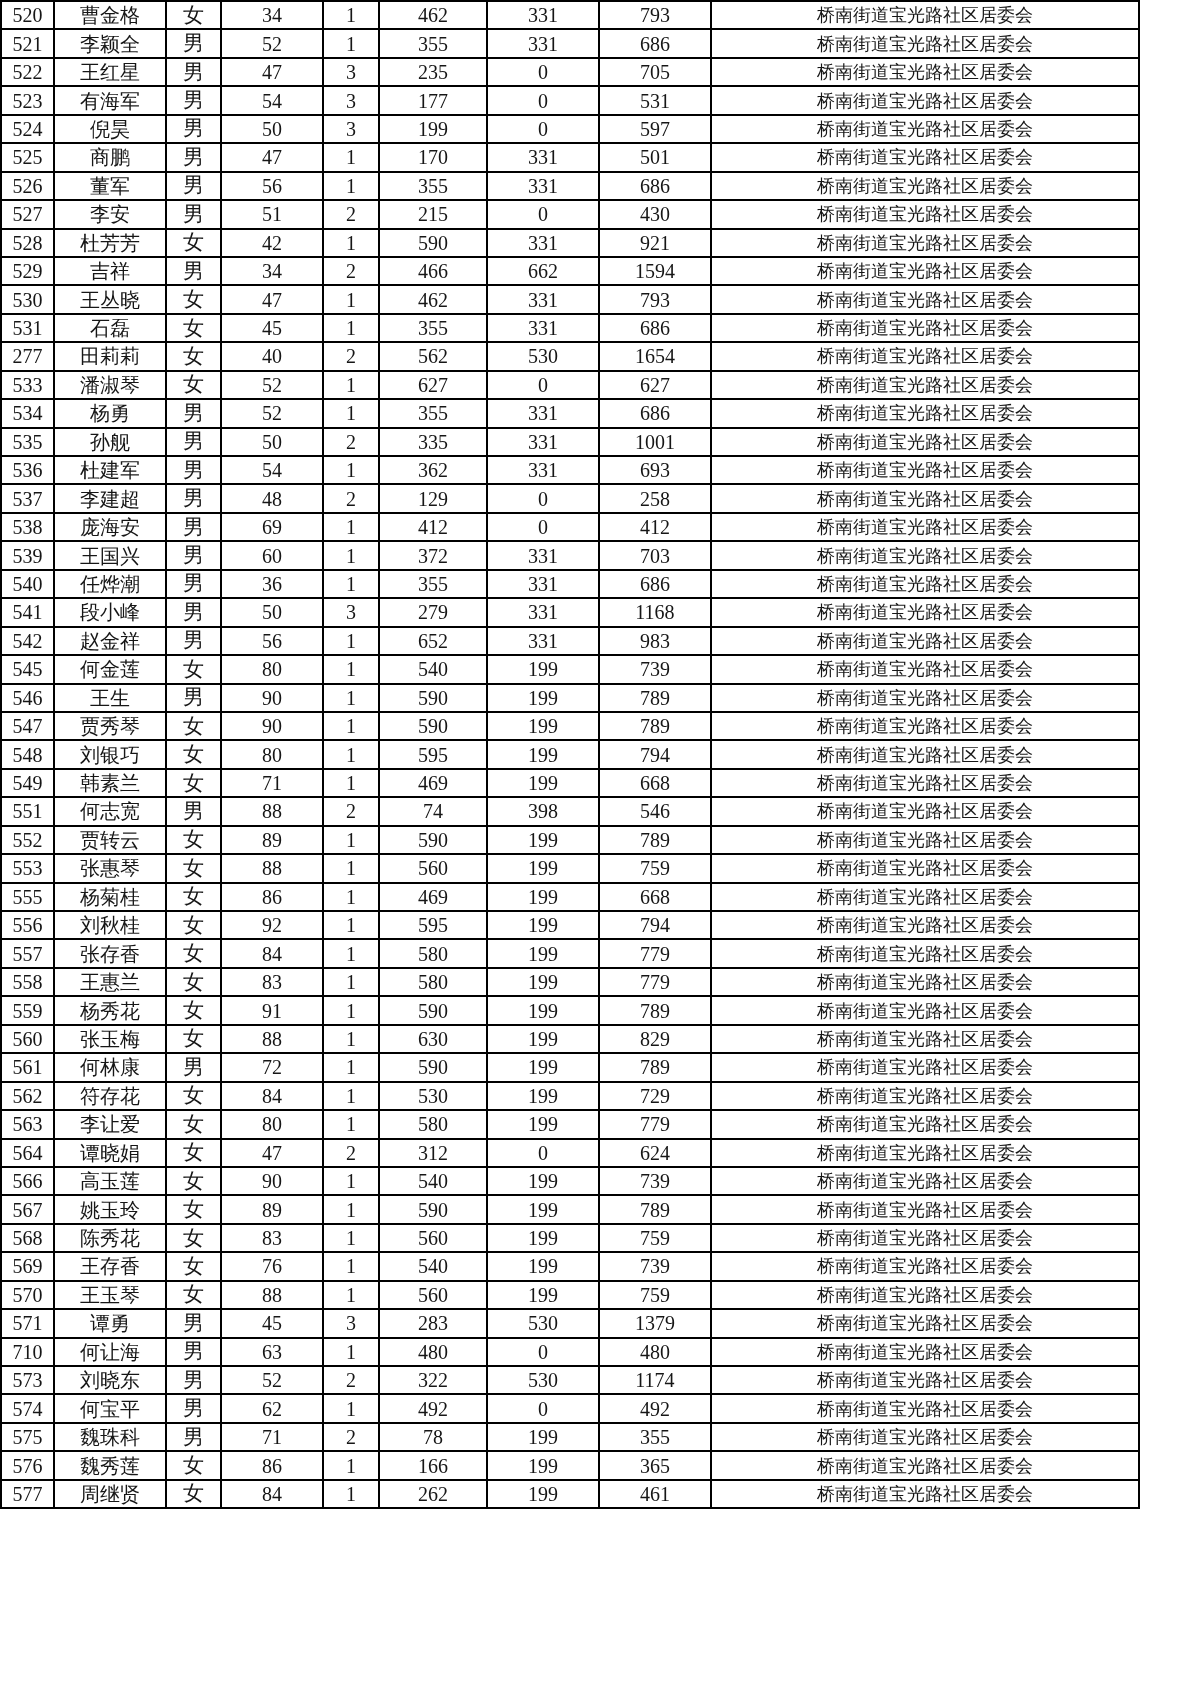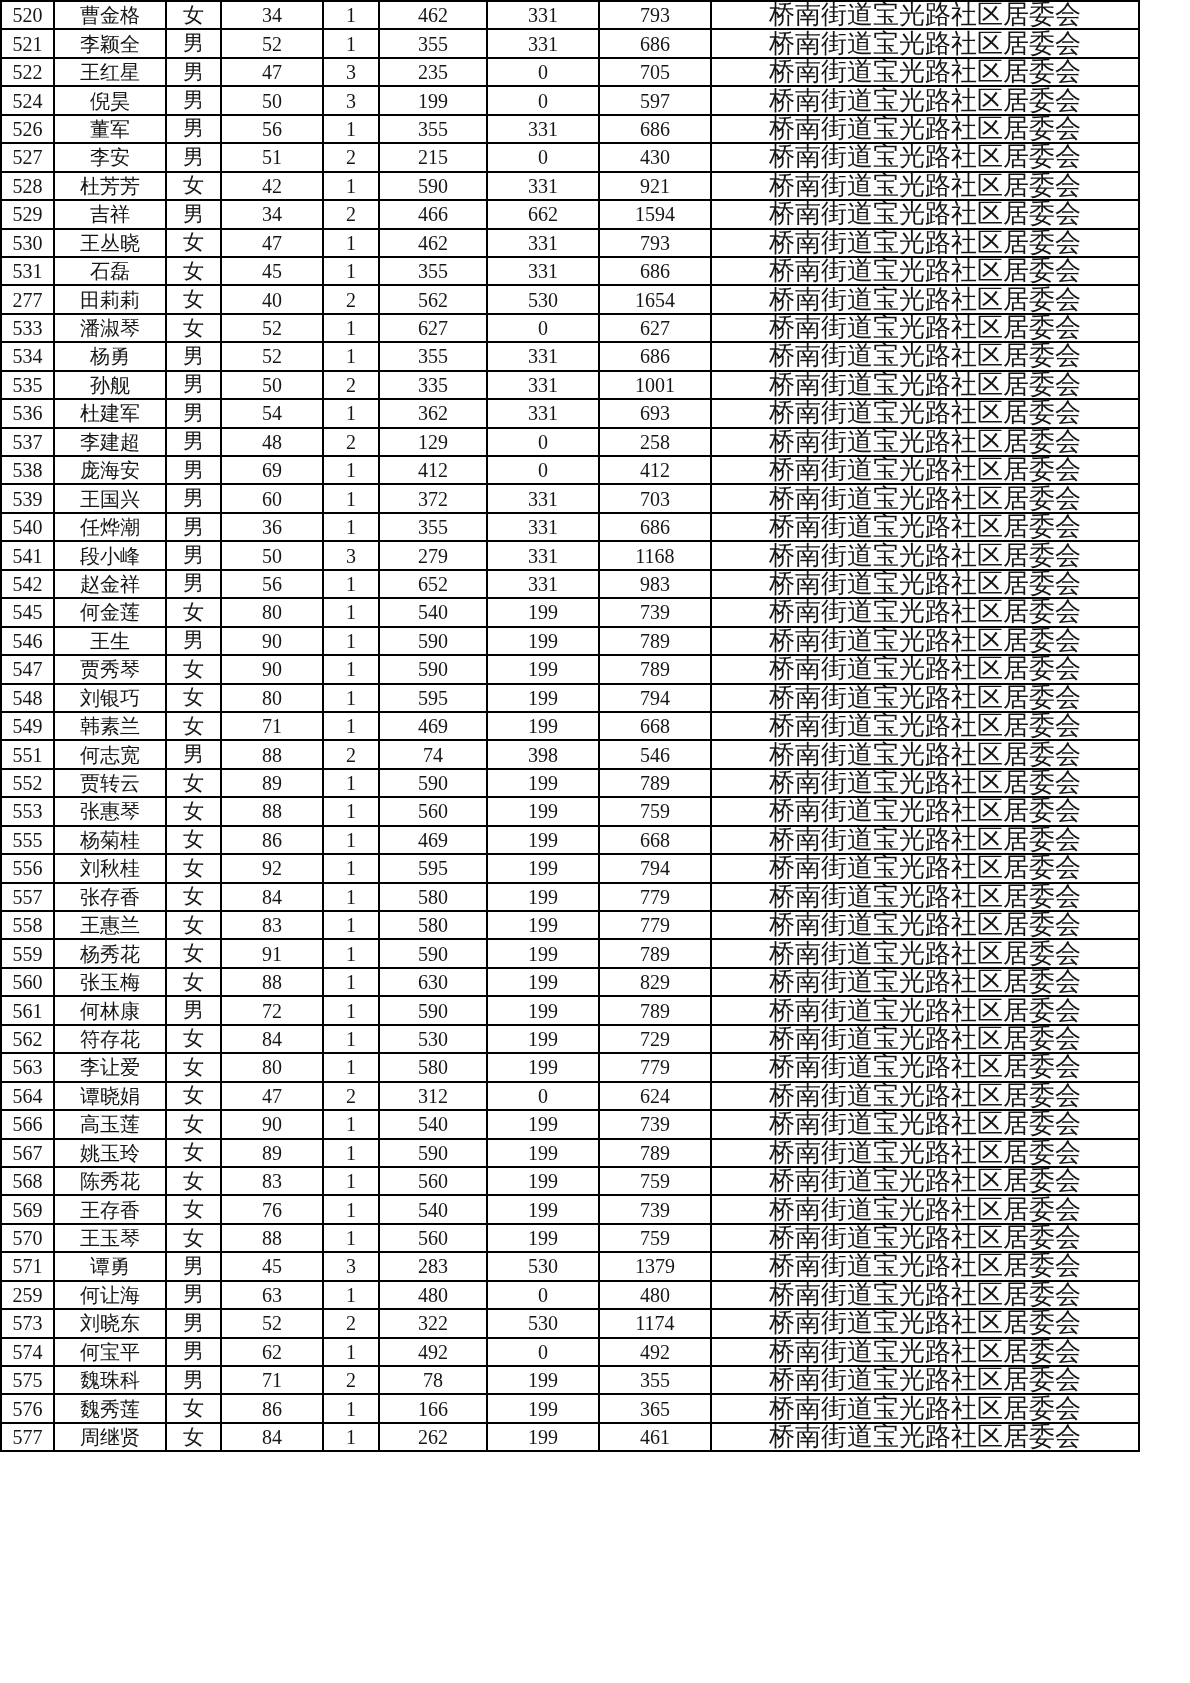--- a/index.html
+++ b/index.html
@@ -41,21 +41,21 @@
     overflow: hidden;
     line-height: 1;
   }
   table.roster td.c-name {
     font-size: 20px;
   }
   table.roster td.c-gender {
     font-size: 21px;
   }
   table.roster td.c-org {
-    font-size: 26px;
+    font-size: 18px;
   }
 </style>
 </head>
 <body>
 
 <div class="page">
   <table class="roster">
     <colgroup>
       <col style="width:53px">
       <col style="width:112px">
@@ -95,28 +95,50 @@
           <td class="c-name">王红星</td>
           <td class="c-gender">男</td>
           <td class="c-num">47</td>
           <td class="c-num">3</td>
           <td class="c-num">235</td>
           <td class="c-num">0</td>
           <td class="c-num">705</td>
           <td class="c-org">桥南街道宝光路社区居委会</td>
         </tr>
         <tr>
+          <td class="c-num">523</td>
+          <td class="c-name">有海军</td>
+          <td class="c-gender">男</td>
+          <td class="c-num">54</td>
+          <td class="c-num">3</td>
+          <td class="c-num">177</td>
+          <td class="c-num">0</td>
+          <td class="c-num">531</td>
+          <td class="c-org">桥南街道宝光路社区居委会</td>
+        </tr>
+        <tr>
           <td class="c-num">524</td>
           <td class="c-name">倪昊</td>
           <td class="c-gender">男</td>
           <td class="c-num">50</td>
           <td class="c-num">3</td>
           <td class="c-num">199</td>
           <td class="c-num">0</td>
           <td class="c-num">597</td>
+          <td class="c-org">桥南街道宝光路社区居委会</td>
+        </tr>
+        <tr>
+          <td class="c-num">525</td>
+          <td class="c-name">商鹏</td>
+          <td class="c-gender">男</td>
+          <td class="c-num">47</td>
+          <td class="c-num">1</td>
+          <td class="c-num">170</td>
+          <td class="c-num">331</td>
+          <td class="c-num">501</td>
           <td class="c-org">桥南街道宝光路社区居委会</td>
         </tr>
         <tr>
           <td class="c-num">526</td>
           <td class="c-name">董军</td>
           <td class="c-gender">男</td>
           <td class="c-num">56</td>
           <td class="c-num">1</td>
           <td class="c-num">355</td>
           <td class="c-num">331</td>
@@ -557,21 +579,21 @@
           <td class="c-name">谭勇</td>
           <td class="c-gender">男</td>
           <td class="c-num">45</td>
           <td class="c-num">3</td>
           <td class="c-num">283</td>
           <td class="c-num">530</td>
           <td class="c-num">1379</td>
           <td class="c-org">桥南街道宝光路社区居委会</td>
         </tr>
         <tr>
-          <td class="c-num">259</td>
+          <td class="c-num">710</td>
           <td class="c-name">何让海</td>
           <td class="c-gender">男</td>
           <td class="c-num">63</td>
           <td class="c-num">1</td>
           <td class="c-num">480</td>
           <td class="c-num">0</td>
           <td class="c-num">480</td>
           <td class="c-org">桥南街道宝光路社区居委会</td>
         </tr>
         <tr>

